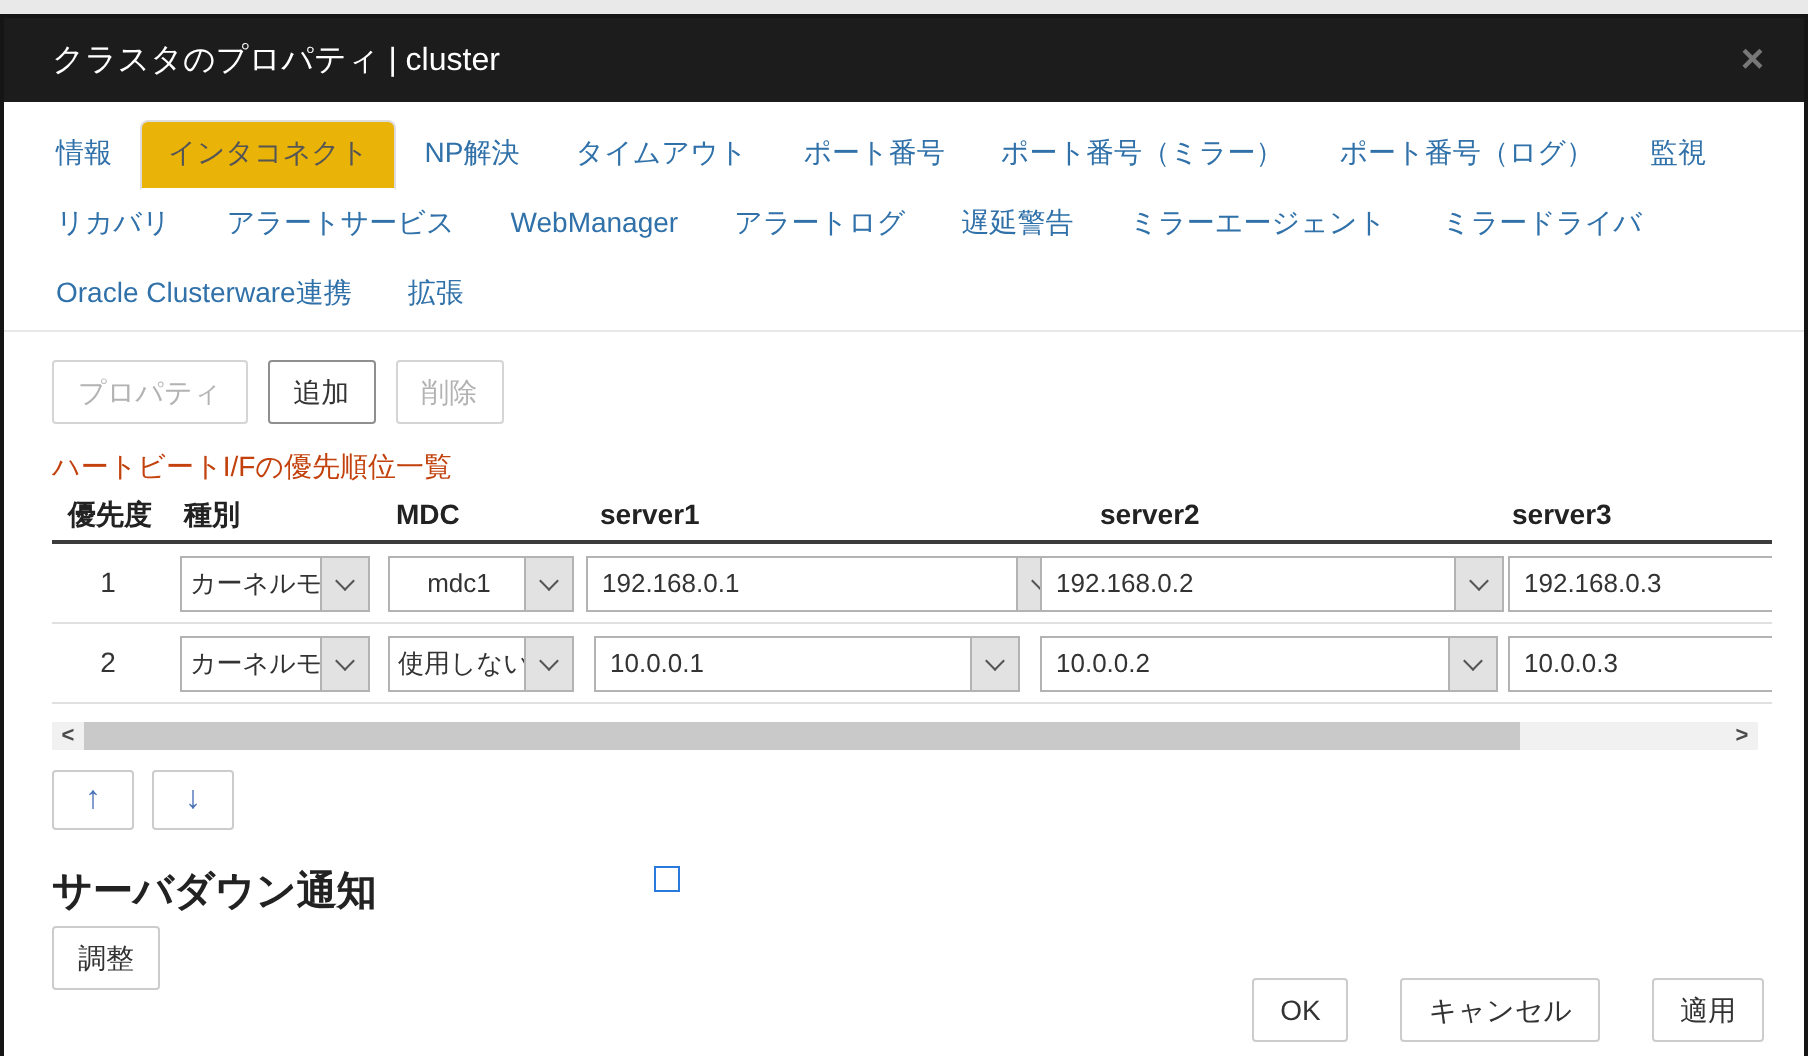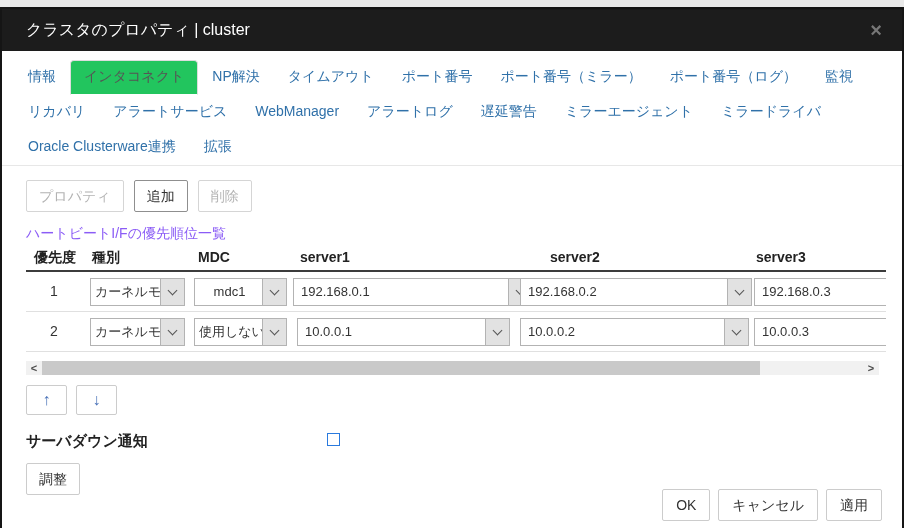--- a/index.html
+++ b/index.html
@@ -19,34 +19,34 @@
     line-height:1; cursor:pointer;
   }
   
   .tabs { padding:9px 12px 0 12px; border-bottom:1px solid #e7e7e7; }
   .tab-row { display:flex; }
   .tab {
     padding:7px 13px 8px; font-size:14px; color:#3071a9;
     white-space:nowrap; cursor:pointer; border:1px solid transparent;
   }
   .tab.selected {
-    color:#555; background:#22c55e; border:1px solid #ddd;
+    color:#555; background:#eab308; border:1px solid #ddd;
     border-bottom-color:#fff; border-radius:4px 4px 0 0;
   }
   
   .btn {
     border:1px solid #ccc; background:#fff; color:#333;
     padding:6px 12px; font-size:14px; border-radius:2px;
     font-family:inherit; cursor:pointer; line-height:1.3;
   }
   .btn.primary { border-color:#8f8f8f; }
   .btn.disabled { color:#b3b3b3; border-color:#d5d5d5; cursor:default; }
   .toolbar { margin:14px 0 0 24px; display:flex; gap:10px; }
   
-  .list-title { margin:13px 0 3px 24px; font-size:14px; color:#8b5cf6; }
+  .list-title { margin:13px 0 3px 24px; font-size:14px; color:#c2410c; }
   .table-wrap { position:relative; margin-left:24px; width:860px; overflow:hidden; }
   .thead { position:relative; height:26px; border-bottom:2px solid #3c3c3c; }
   .th { position:absolute; top:3px; font-size:14px; font-weight:bold; color:#222; white-space:nowrap; }
   .trow { position:relative; height:40px; border-bottom:1px solid #e0e0e0; }
   .priority {
     position:absolute; left:0; top:11px; width:56px;
     text-align:center; font-size:14px; color:#333;
   }
   .combo {
     position:absolute; top:6px; height:28px; background:#fff;
@@ -79,28 +79,28 @@
   .hs-thumb { position:absolute; left:16px; top:0; width:718px; height:14px; background:#c9c9c9; cursor:pointer; }
   
   .move-buttons { margin:10px 0 0 24px; display:flex; gap:9px; }
   .move-btn {
     width:41px; height:30px; border:1px solid #ccc; background:#fff;
     font-size:16px; color:#4a72b8; border-radius:2px; cursor:pointer;
     font-family:inherit; line-height:1;
   }
   
   .serverdown { position:relative; margin:17px 0 0 24px; height:18px; }
-  .serverdown .lbl { font-size:15px; font-weight:bold; color:#222; }
+  .serverdown .lbl { font-size:20px; font-weight:bold; color:#222; }
   .checkbox {
     position:absolute; left:301px; top:1px; width:13px; height:13px;
     border:1px solid #2a7ade; background:#fff; cursor:pointer;
   }
   .tune { margin:13px 0 0 24px; }
   
-  .footer { position:absolute; right:20px; bottom:12px; display:flex; gap:8px;justify-content:flex-end; }
+  .footer { position:absolute; right:20px; bottom:12px; display:flex; gap:26px;justify-content:flex-end; }
   .footer .btn { padding:6px 13px; }
 </style>
 </head>
 <body>
 
 <div class="dialog">
 
   <div class="titlebar">
     <span>クラスタのプロパティ | cluster</span>
     <span class="close">×</span>

